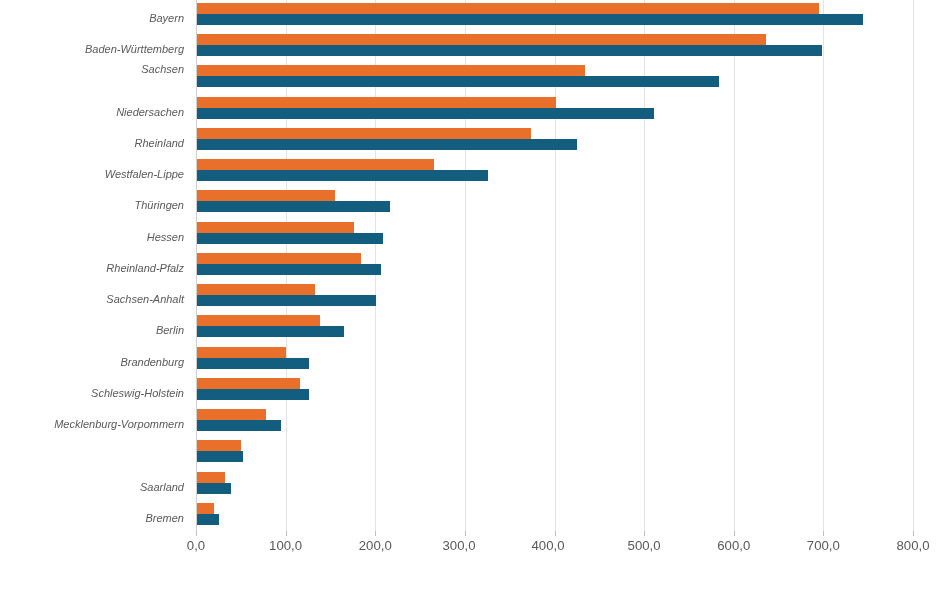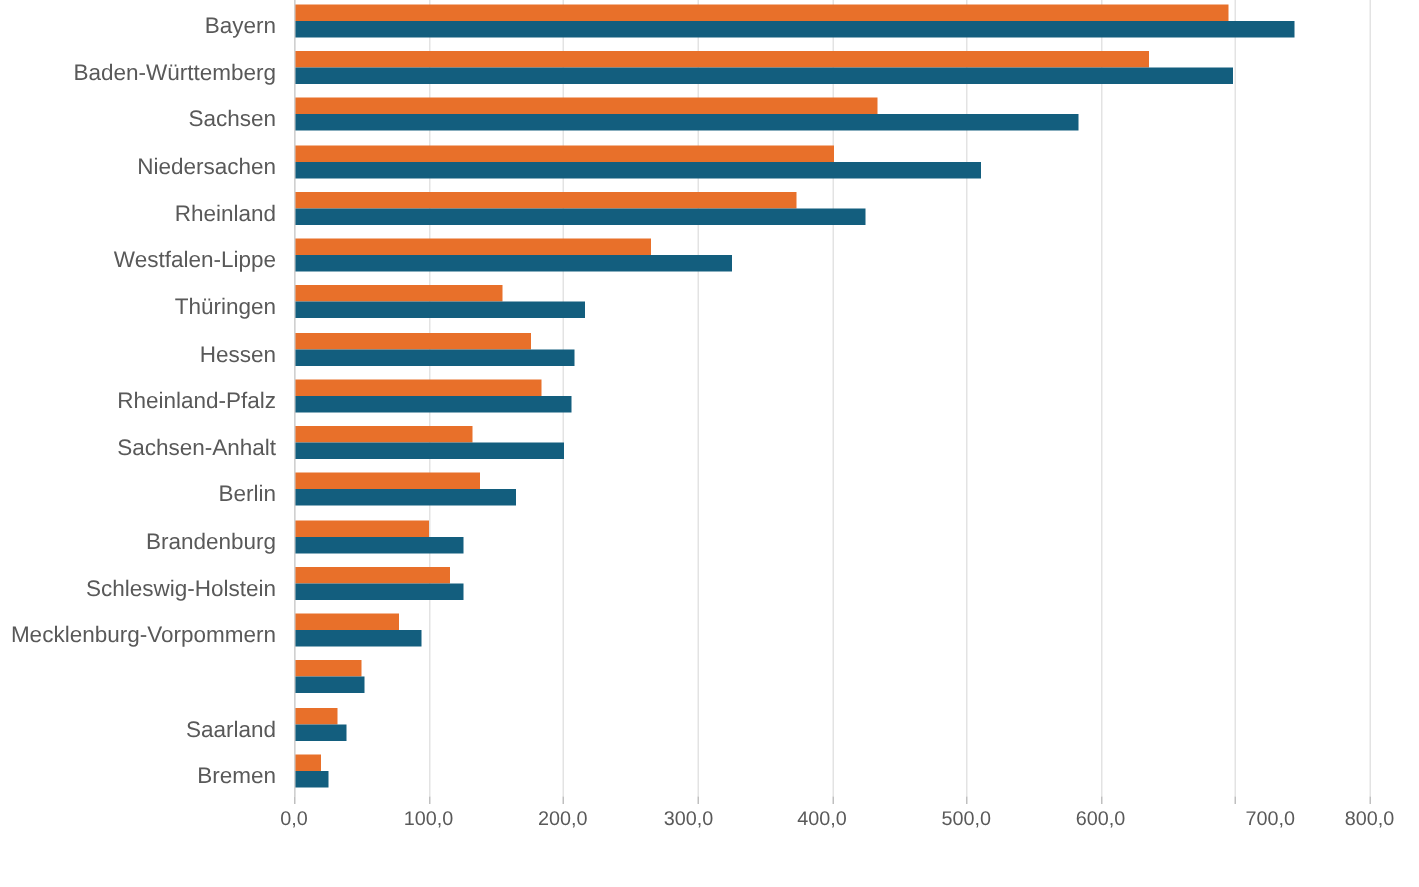--- a/index.html
+++ b/index.html
@@ -30,24 +30,25 @@
     left: 0;
     top: 0;
     width: 190px;
     height: 531px;
   }
   .cat-label {
     position: absolute;
     right: 6px;
     width: 184px;
     text-align: right;
-    font-size: 15px;
+    font-size: 11px;
     color: #595959;
     line-height: 14px;
     white-space: nowrap;
+    font-style: italic;
   }
 
   #plot-area {
     position: absolute;
     left: 196px;
     top: 0;
     width: 717px;
     height: 531px;
   }
   #grid-layer {
@@ -145,21 +146,21 @@
 </head>
 <body>
 
 <div id="chart-root">
 
   <div id="plot-wrap">
 
     <div id="cat-labels">
         <div class="cat-label" style="top: 11px;">Bayern</div>
         <div class="cat-label" style="top: 42.2353px;">Baden-Württemberg</div>
-        <div class="cat-label" style="top: 73px;">Sachsen</div>
+        <div class="cat-label" style="top: 62px;">Sachsen</div>
         <div class="cat-label" style="top: 104.706px;">Niedersachen</div>
         <div class="cat-label" style="top: 135.941px;">Rheinland</div>
         <div class="cat-label" style="top: 167.176px;">Westfalen-Lippe</div>
         <div class="cat-label" style="top: 198.412px;">Thüringen</div>
         <div class="cat-label" style="top: 229.647px;">Hessen</div>
         <div class="cat-label" style="top: 260.882px;">Rheinland-Pfalz</div>
         <div class="cat-label" style="top: 292.118px;">Sachsen-Anhalt</div>
         <div class="cat-label" style="top: 323.353px;">Berlin</div>
         <div class="cat-label" style="top: 354.588px;">Brandenburg</div>
         <div class="cat-label" style="top: 385.824px;">Schleswig-Holstein</div>
@@ -230,21 +231,21 @@
       <div class="tick-label" style="left: 179.25px;">200,0</div>
       <div class="tick-mark" style="left: 268.875px;"></div>
       <div class="tick-label" style="left: 263px;">300,0</div>
       <div class="tick-mark" style="left: 358.5px;"></div>
       <div class="tick-label" style="left: 352px;">400,0</div>
       <div class="tick-mark" style="left: 448.125px;"></div>
       <div class="tick-label" style="left: 448.125px;">500,0</div>
       <div class="tick-mark" style="left: 537.75px;"></div>
       <div class="tick-label" style="left: 537.75px;">600,0</div>
       <div class="tick-mark" style="left: 627.375px;"></div>
-      <div class="tick-label" style="left: 627.375px; text-align: right;">700,0</div>
+      <div class="tick-label" style="left: 627.375px;">700,0</div>
       <div class="tick-mark" style="left: 717px;"></div>
       <div class="tick-label" style="left: 717px;">800,0</div>
     </div>
 
   <div id="legend">
   </div>
 
 </div>
 
 </body></html>

